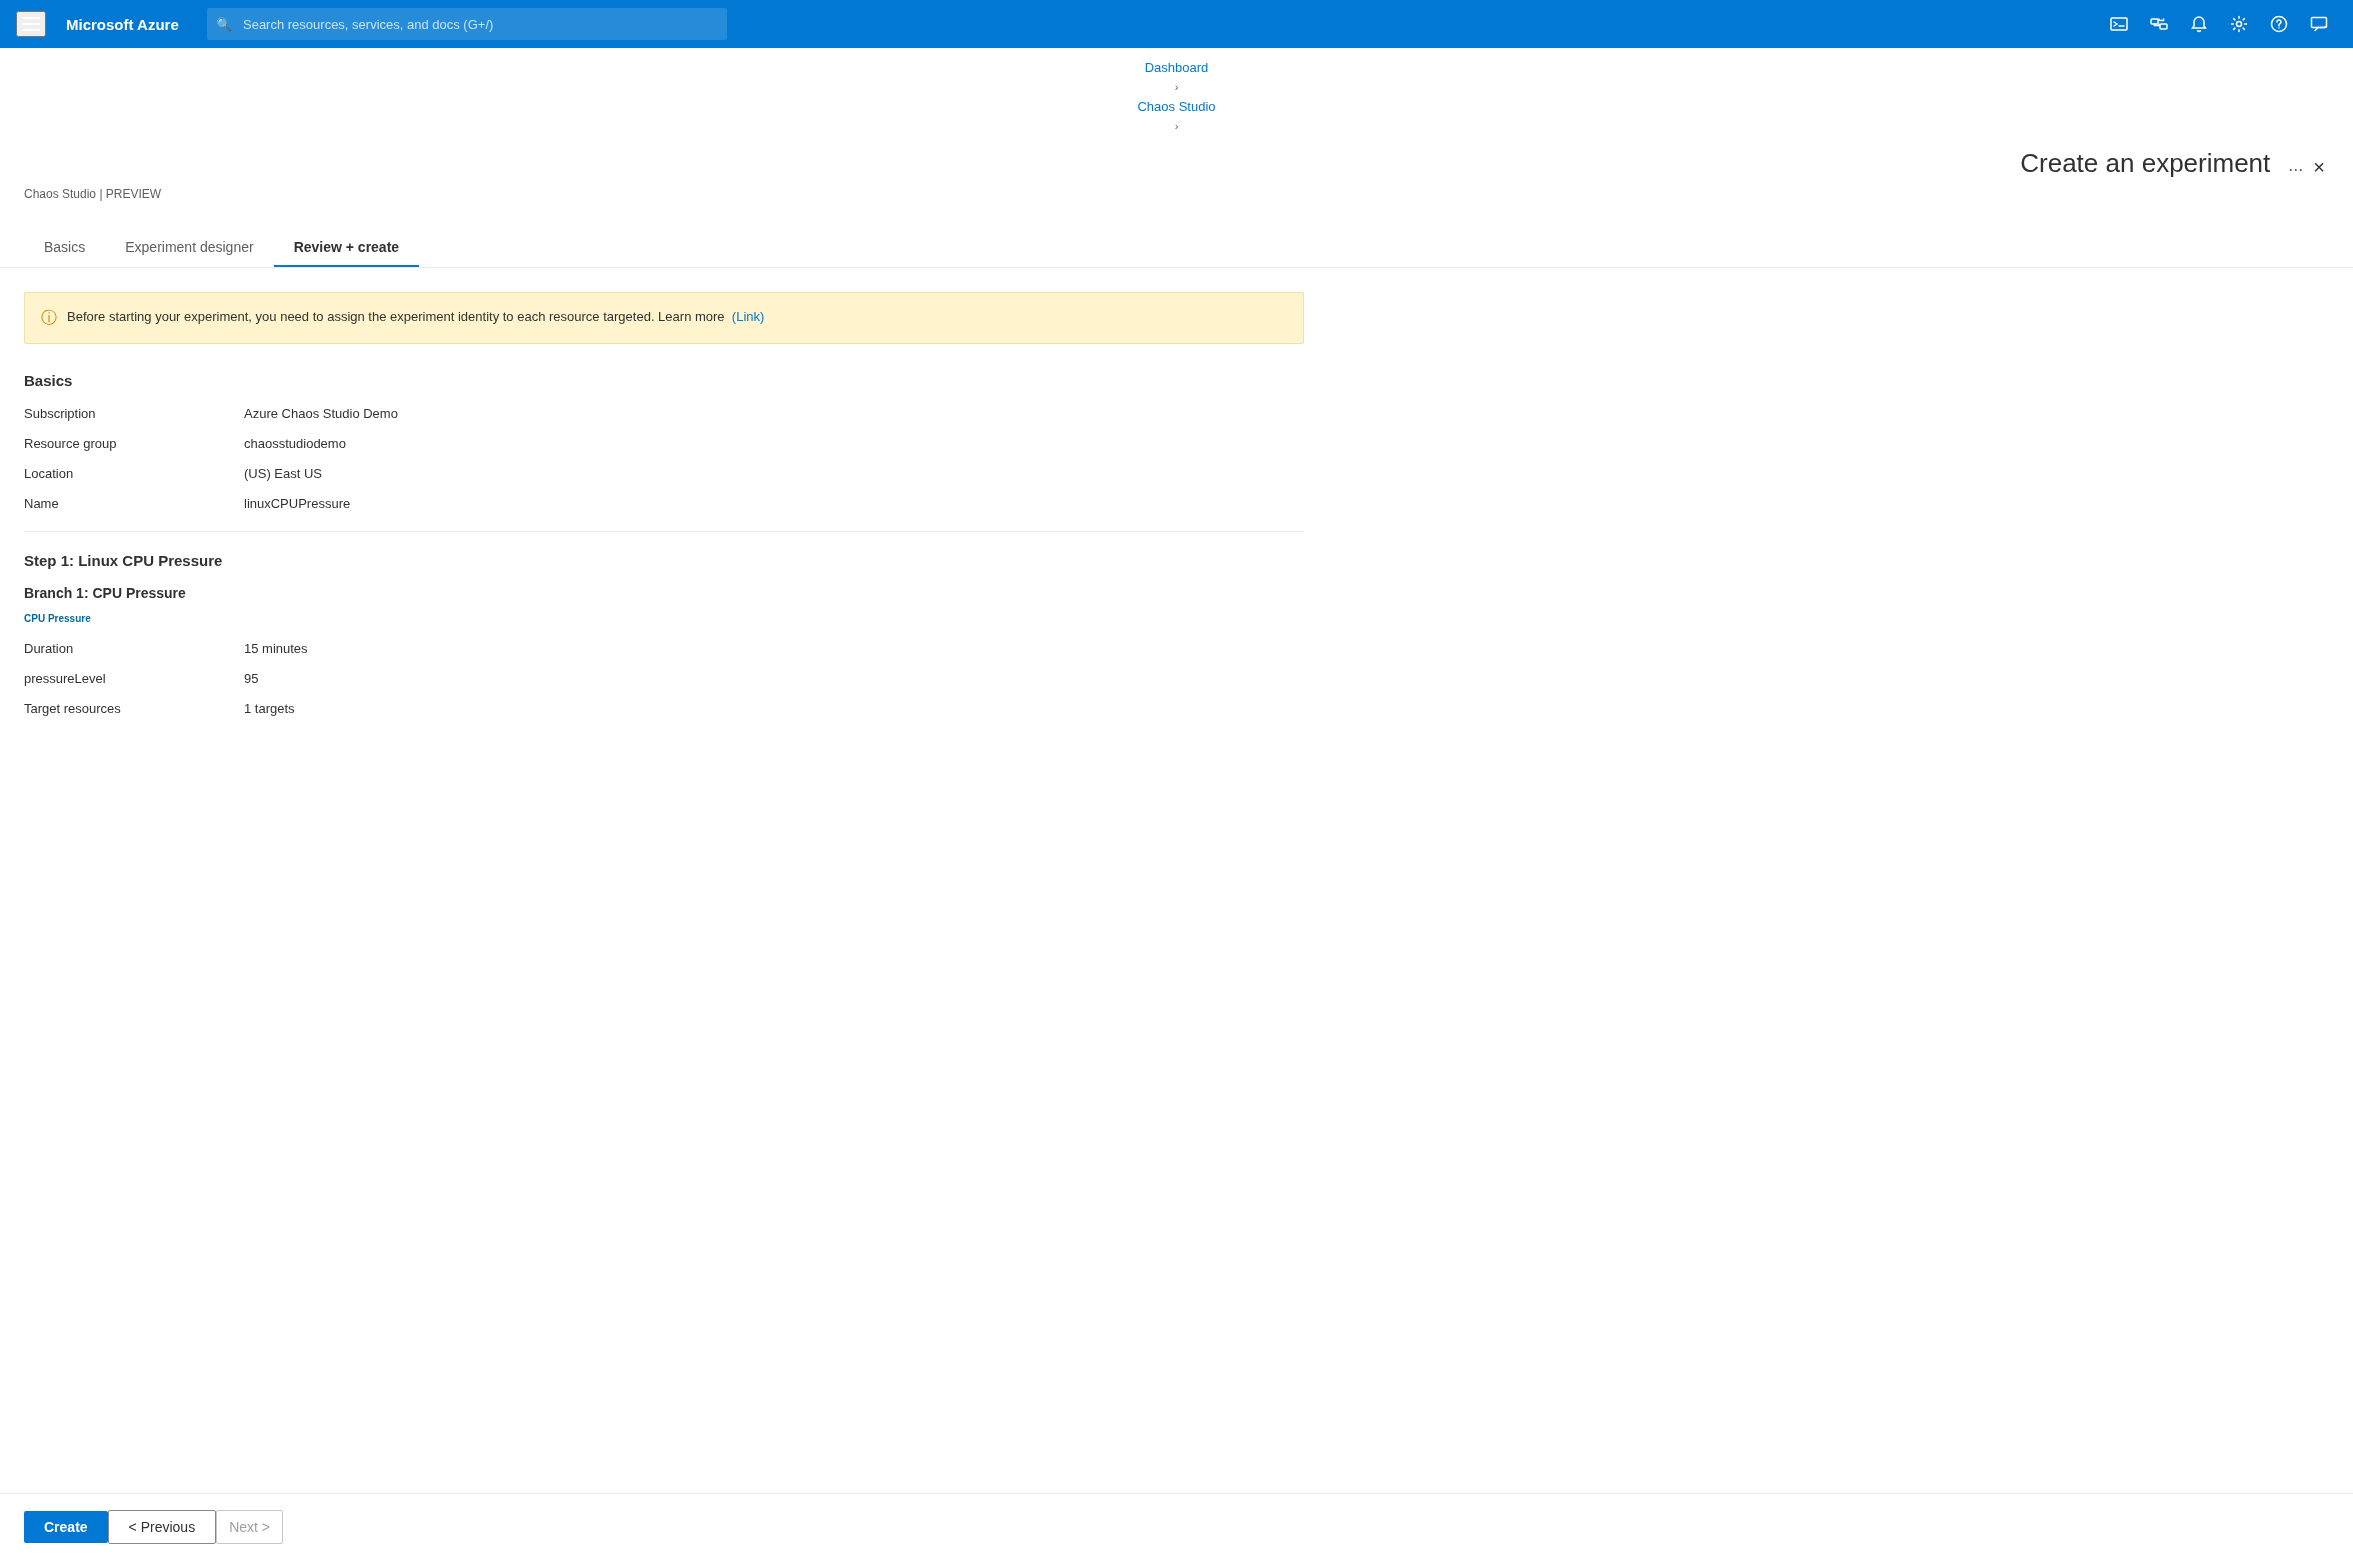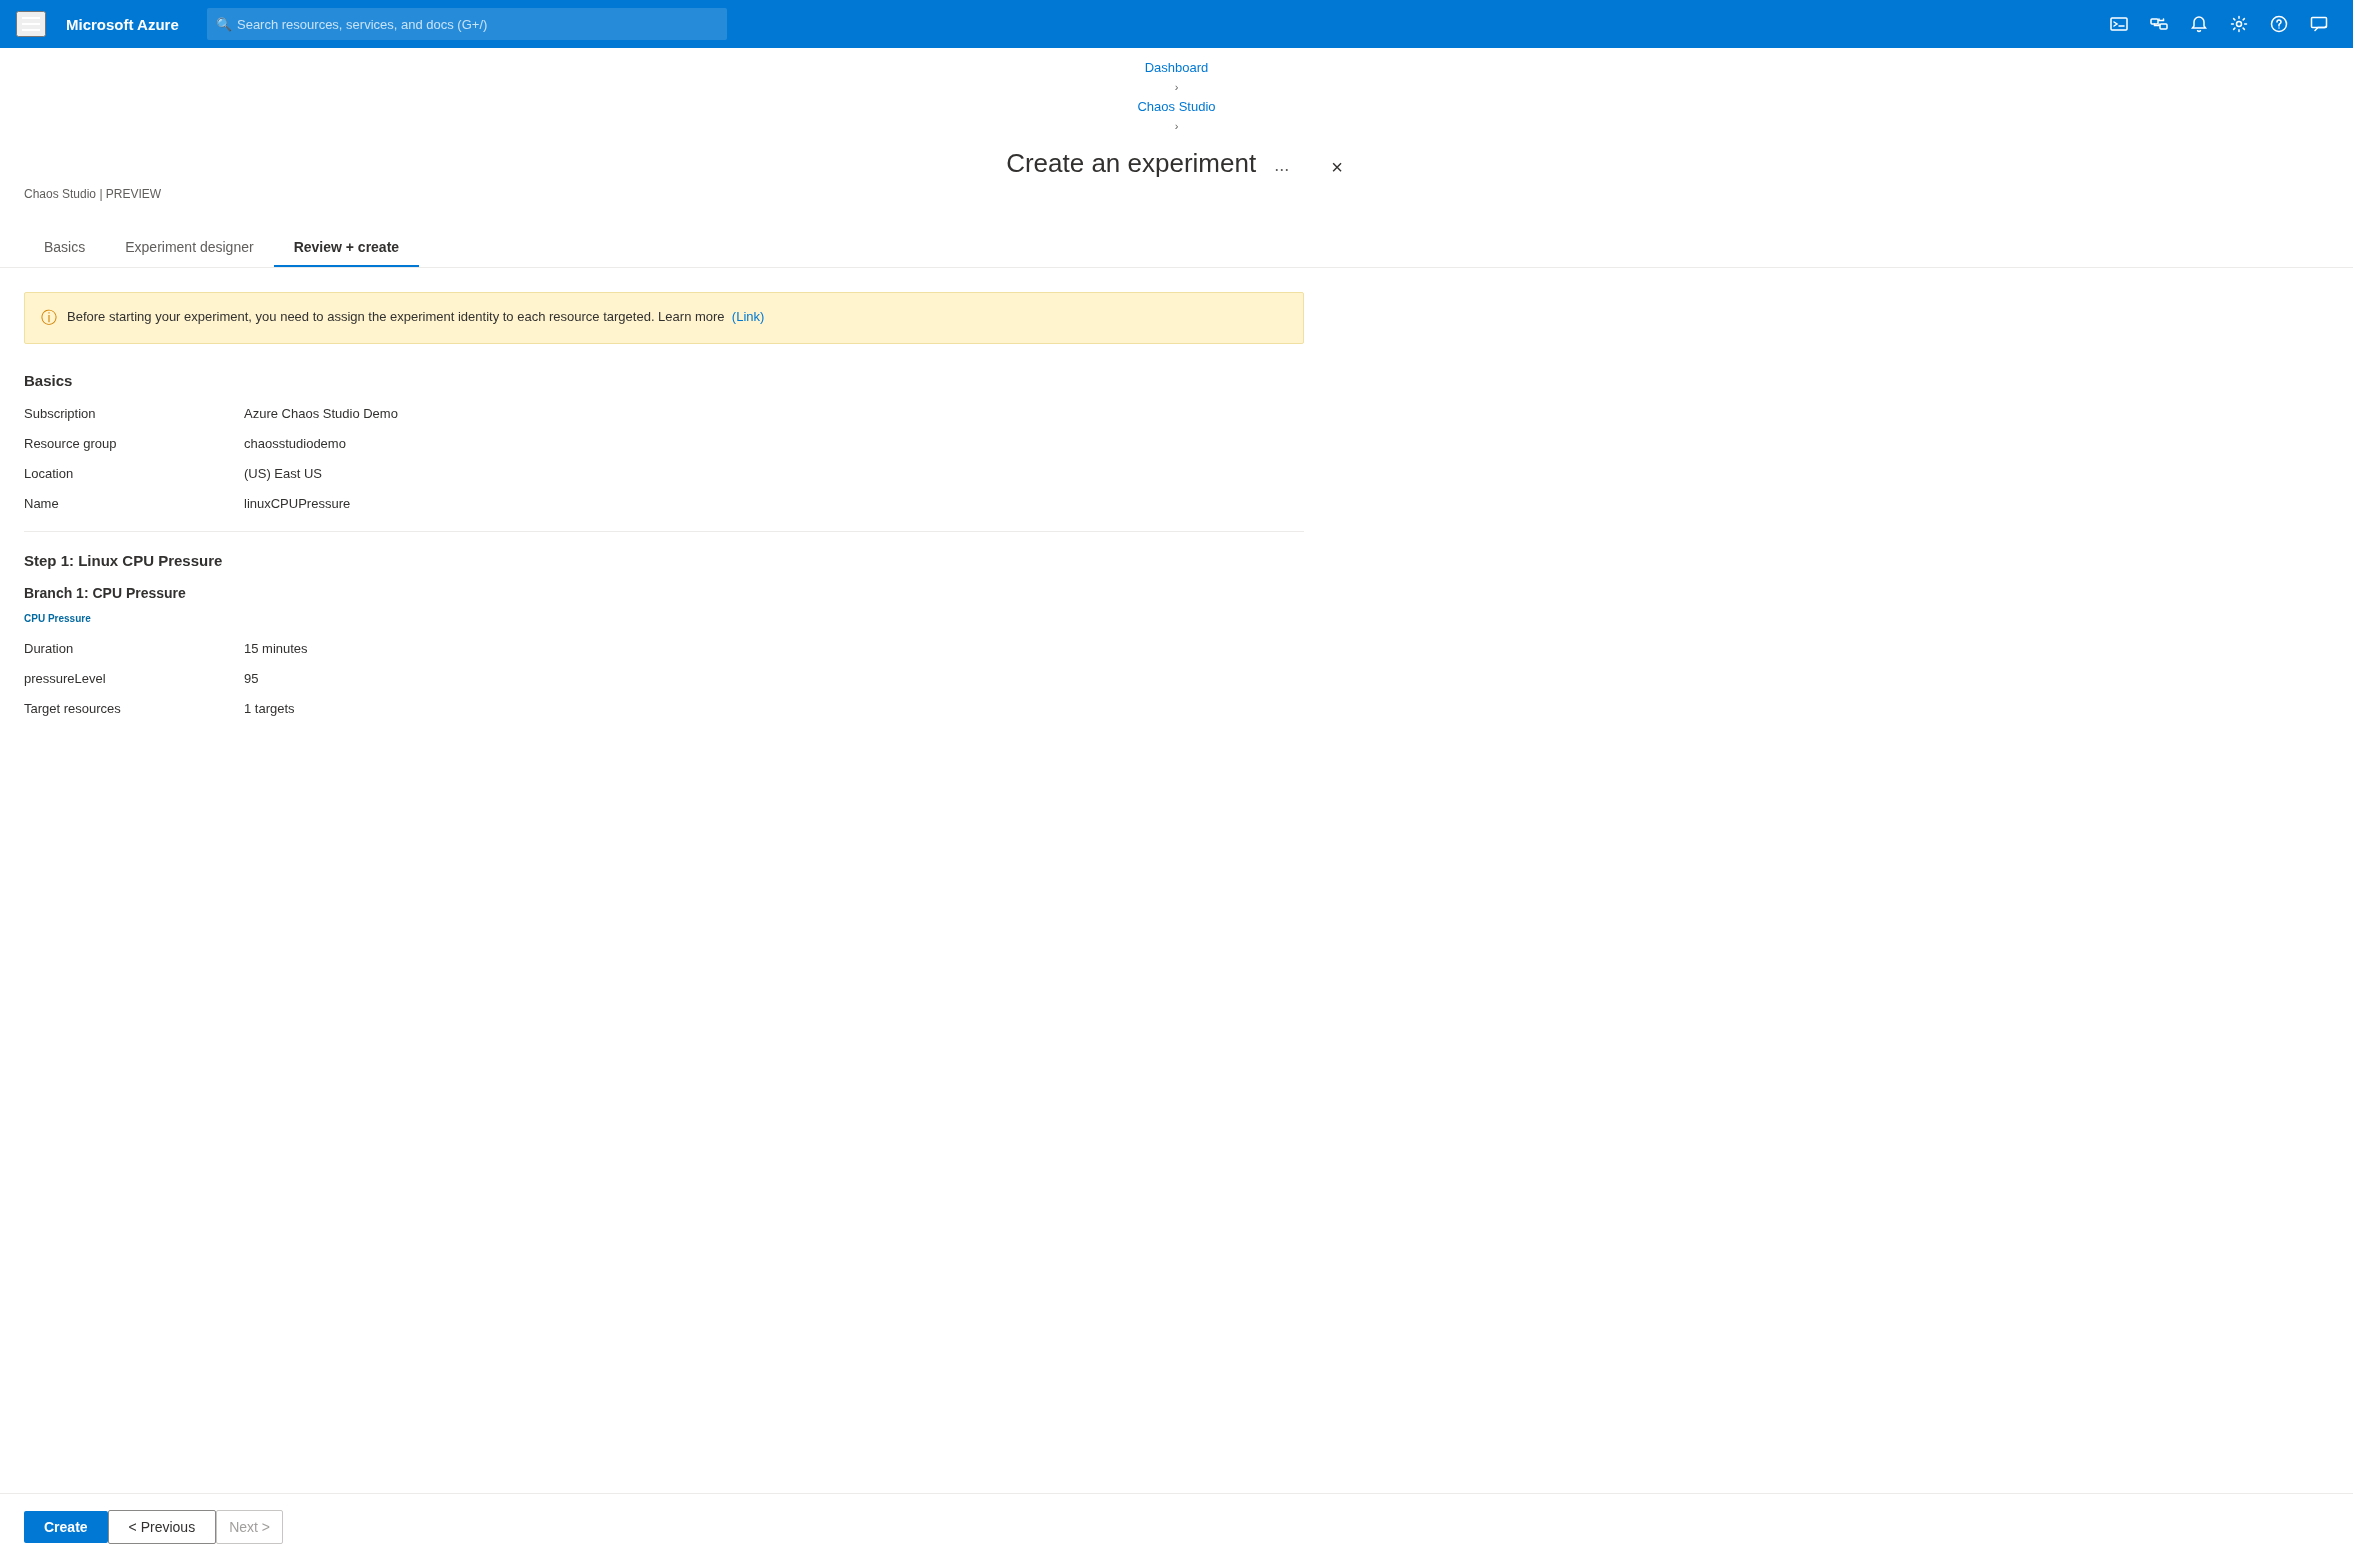--- a/index.html
+++ b/index.html
@@ -28,21 +28,21 @@
       align-items: center;
       background: rgba(255,255,255,0.15);
       border-radius: 2px;
       padding: 0 10px;
       height: 32px;
       color: rgba(255,255,255,0.85);
       font-size: 13px;
     }
     .topbar-search input {
       background: transparent; border: none; outline: none; color: rgba(255,255,255,0.9);
-      font-size: 13px; width: 100%; margin-left: 4px;
+      font-size: 13px; width: 100%; margin-left: 10px;
     }
     .topbar-search input::placeholder { color: rgba(255,255,255,0.75); }
     .topbar-icons { margin-left: auto; display: flex; align-items: center; gap: 4px; }
     .topbar-icon-btn {
       background: none; border: none; color: white; cursor: pointer;
       width: 36px; height: 36px; display: flex; align-items: center; justify-content: center;
       border-radius: 2px; font-size: 16px;
     }
 
     
@@ -61,22 +61,21 @@
       flex-direction: column;
     }
     .breadcrumb a { color: #0078d4; text-decoration: none; }
     .breadcrumb-sep { color: #605e5c; font-size: 11px; }
 
     
     .page-header {
       padding: 16px 24px 0 24px;
       display: flex;
       align-items: flex-start;
-      justify-content: center;
-      gap: 32px;
+      justify-content: flex-end;
     }
     .page-title-area { display: flex; align-items: center; gap: 12px; }
     .page-title { font-size: 26px; font-weight: 300; color: #323130; }
     .page-more-btn {
       background: none; border: none; cursor: pointer; font-size: 18px;
       color: #605e5c; padding: 2px 6px; margin-top: 4px;
     }
     .page-subtitle { font-size: 12px; color: #605e5c; padding: 4px 24px 0 24px; }
     .page-close-btn {
       background: none; border: none; cursor: pointer; font-size: 20px;

